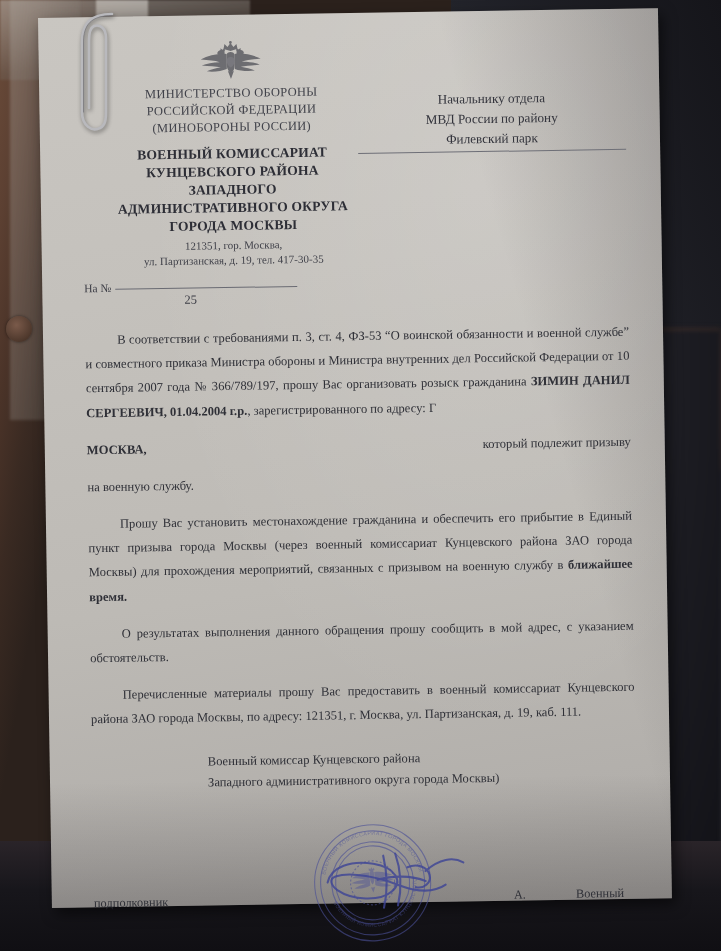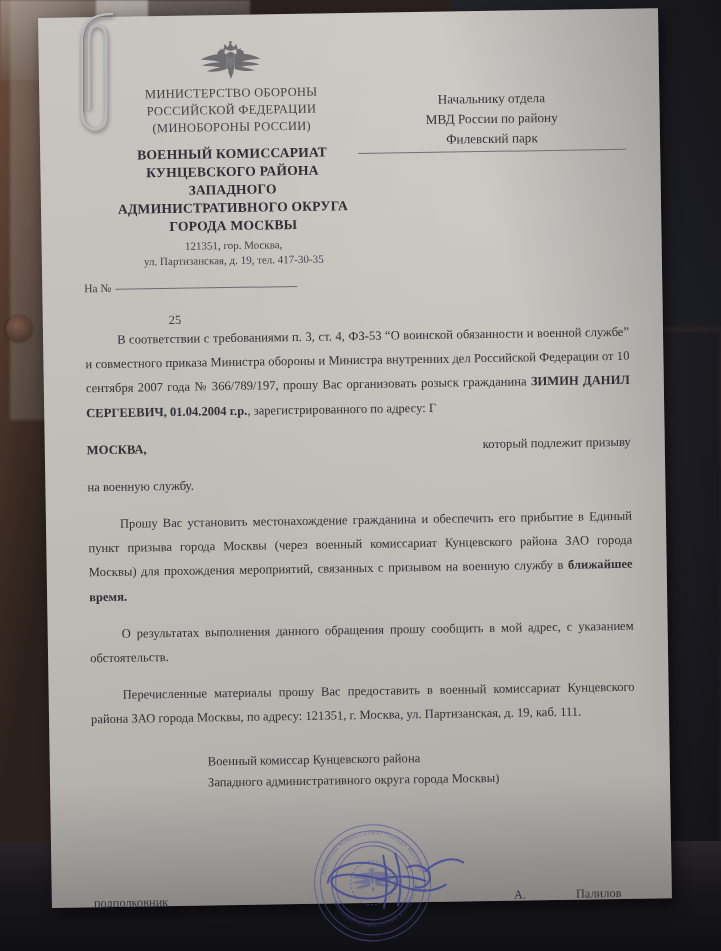--- a/index.html
+++ b/index.html
@@ -88,21 +88,21 @@
     letter-spacing:.2px;color:#2d2e36;margin-top:9px;text-transform:uppercase;
   }
   .addr{text-align:center;font-size:11px;line-height:1.35;color:#41424a;margin-top:3px;}
   .ref{margin-top:12px;font-size:11.5px;color:#3c3d45;position:relative;}
   .ref .lbl{display:inline-block;}
   .ref .rule{
     display:inline-block;width:182px;border-bottom:1px solid #6a6b73;
     margin-left:4px;vertical-align:2px;height:1px;
   }
   .ref .num{
-    position:absolute;left:84px;top:12px;font-size:12.5px;color:#3a3b43;margin-top:20px;
+    position:absolute;left:100px;top:12px;font-size:12.5px;color:#3a3b43;
   }
 
   
   .addressee{
     position:absolute;right:34px;top:78px;width:268px;text-align:center;
     font-size:13.2px;line-height:1.5;color:#33343c;z-index:3;
   }
   .addressee .rule{
     margin-top:2px;border-bottom:1px solid #6e6f77;width:100%;height:1px;
   }
@@ -280,21 +280,21 @@
               <path d="M62 18 C66 36 66 54 62 70"></path>
               <path d="M74 16 C80 34 80 52 76 68"></path>
               <path d="M56 42 C70 38 90 38 104 44"></path>
               <path d="M86 30 C96 26 106 30 108 38 C110 46 102 52 94 50"></path>
               <path d="M104 34 C118 22 132 20 142 26"></path>
             </g>
           </svg>
         </div>
 
         <span class="signee">
-          <span class="initial">А.</span><span>Палилов</span>
+          <span class="initial">А.</span><span>Военный</span>
         </span>
       </div>
 
     </div>
   </div>
 
   <div class="clip">
     <svg width="56" height="130" viewBox="0 0 56 130">
       <g fill="none" stroke="#b9b9bd" stroke-width="2.6" stroke-linecap="round">
         <path d="M40 6 C18 6 10 16 10 34 L10 104 C10 118 20 124 28 120 C34 117 34 110 34 102 L34 30 C34 20 28 16 22 18 C18 20 17 26 17 32 L17 100"></path>

